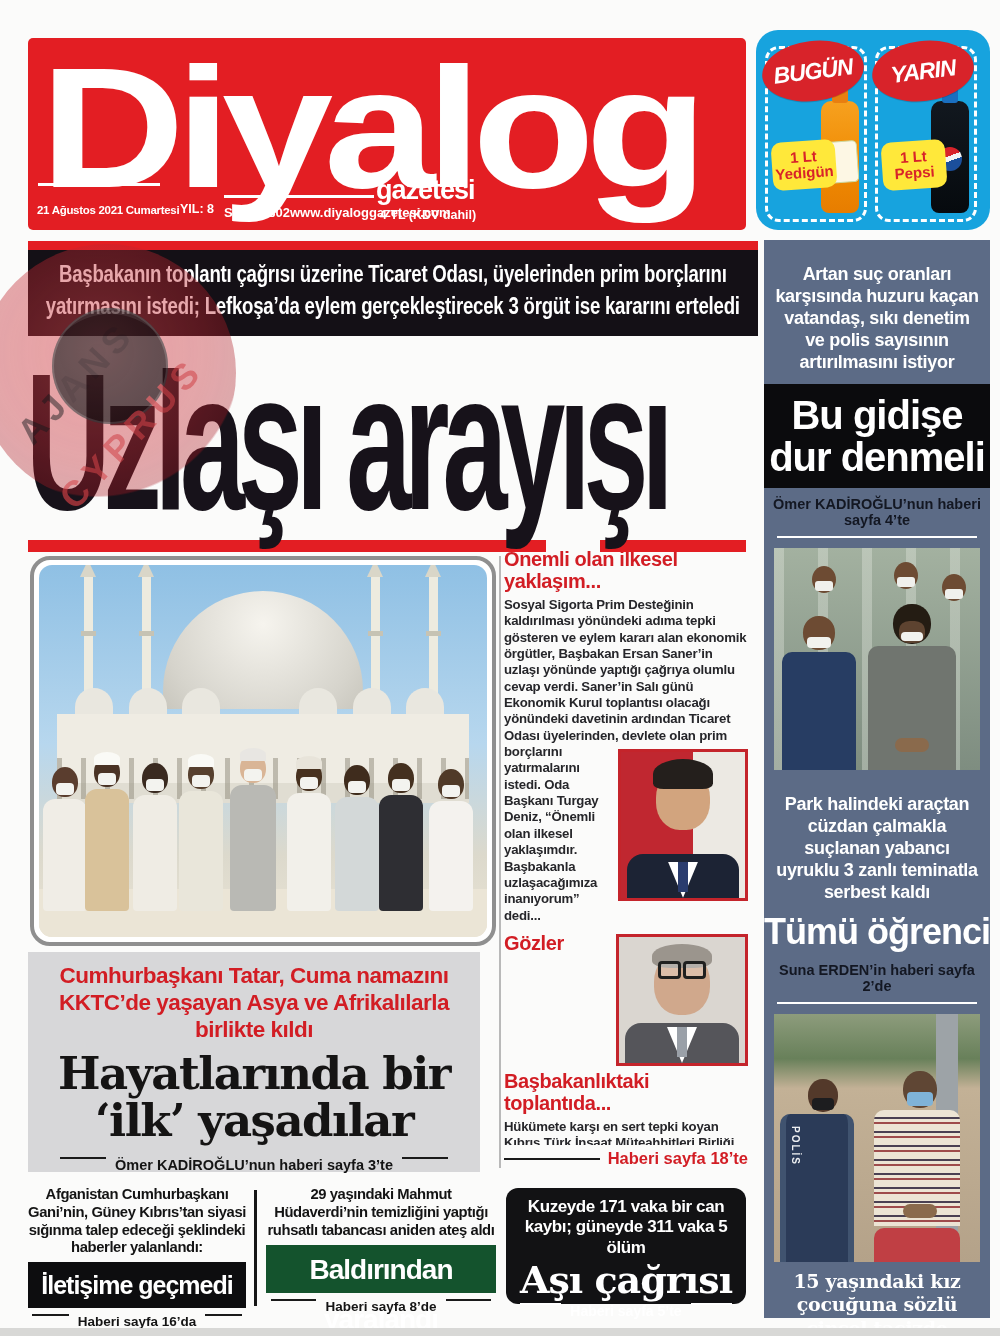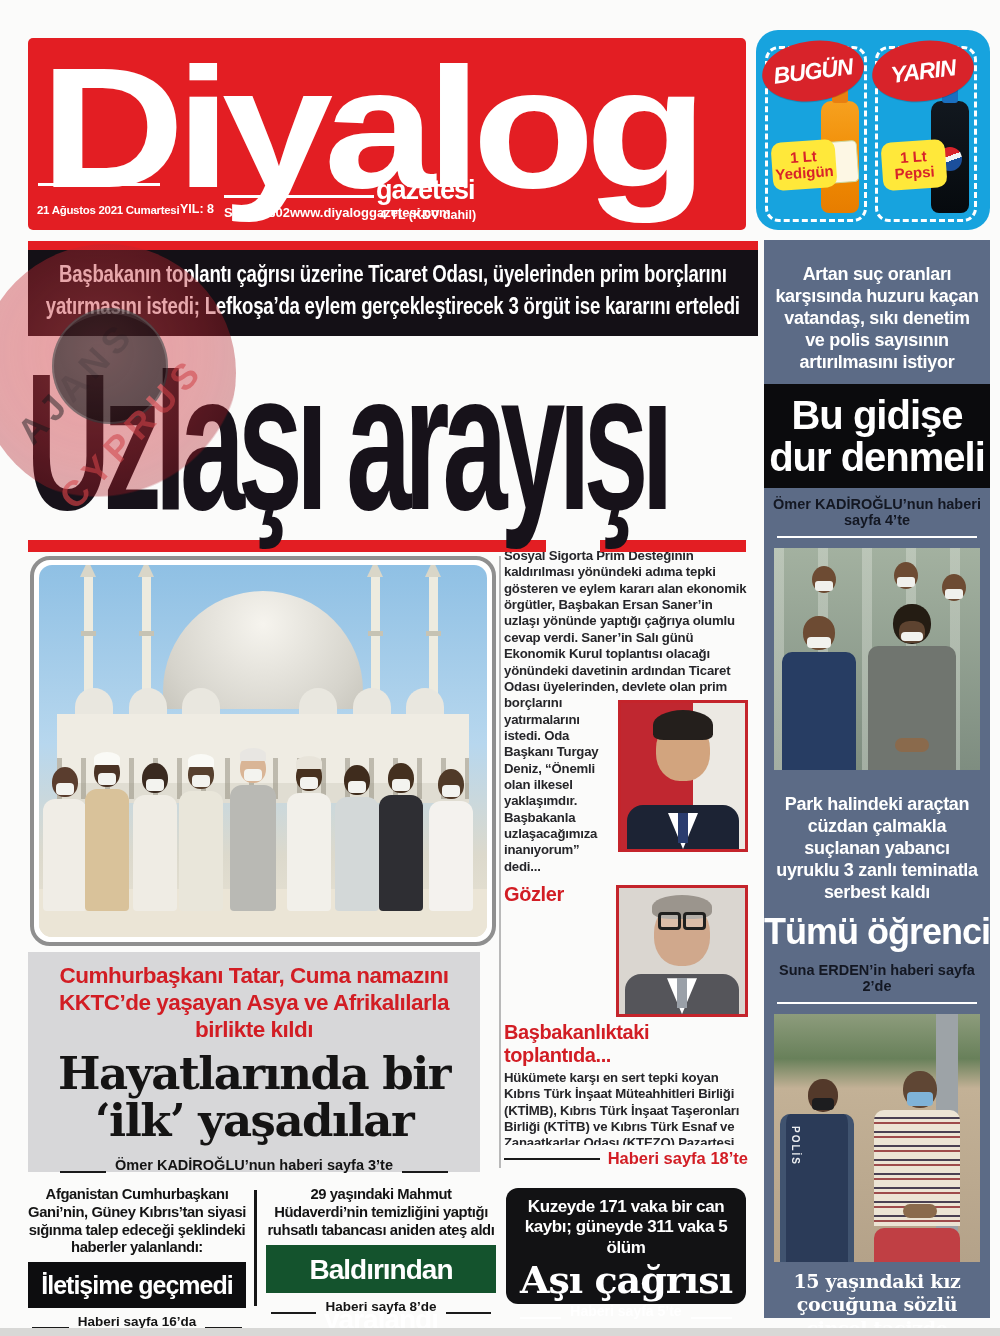--- a/index.html
+++ b/index.html
@@ -73,21 +73,21 @@
   .person{position:absolute;bottom:7%;width:48px;}
   .person .head{position:relative;width:26px;height:30px;border-radius:50% 50% 46% 46%;margin:0 auto;}
   .person .mask{position:absolute;left:4px;right:4px;bottom:2px;height:12px;background:#f3f3ef;border-radius:4px;}
   .person .cap{position:absolute;top:-5px;left:0px;right:0px;height:13px;border-radius:50% 50% 0 0;background:#fafaf6;}
   .person .body{margin-top:2px;border-radius:12px 12px 4px 4px;}
 
   
   .capbox{position:absolute;left:28px;top:952px;width:452px;height:220px;background:#d7d7d9;text-align:center;box-sizing:border-box;padding-top:10px;}
   .cap-kicker{color:#d21d24;font-weight:bold;font-size:22.5px;line-height:1.2;width:440px;margin:0 auto;letter-spacing:-0.5px;}
   .cap-head{font-family:"DejaVu Serif",serif;font-weight:bold;font-size:45px;line-height:1.04;letter-spacing:-1.5px;color:#151414;margin-top:8px;}
-  .rule-line{display:flex;align-items:flex-end;gap:9px;font-weight:bold;}
+  .rule-line{display:flex;align-items:flex-start;gap:9px;font-weight:bold;}
   .cap-byline{width:86%;margin:12px auto 0;font-size:14.5px;color:#141414;}
   .rule-line::before,.rule-line::after{content:"";flex:1;height:2px;background:#1a1a1a;}
   .rule-white::before,.rule-white::after{background:#fff;}
 
   
   .leadcol{position:absolute;left:504px;top:548px;width:244px;height:620px;overflow:hidden;}
   .sec-title{color:#d21d24;font-weight:bold;font-size:20px;line-height:1.12;letter-spacing:-0.4px;margin-bottom:4px;}
   .sec-body{font-size:13.2px;font-weight:bold;line-height:1.24;color:#26262a;letter-spacing:-0.2px;text-align:left;}
   .ph-push{float:right;width:0;height:150px;}
   .portrait{float:right;clear:right;border:3px solid #c4242b;background:#fff;margin:2px 0 4px 7px;position:relative;overflow:hidden;}
@@ -299,20 +299,21 @@
   <div class="capbox">
     <div class="cap-kicker">Cumhurbaşkanı Tatar, Cuma namazını KKTC’de yaşayan Asya ve Afrikalılarla birlikte kıldı</div>
     <div class="cap-head">Hayatlarında bir ‘ilk’ yaşadılar</div>
     <div class="rule-line cap-byline">
         <span>Ömer KADİROĞLU’nun haberi sayfa 3’te</span>
       </div>
   </div>
 
   <div class="leadcol">
     <div>
+      <div class="sec-title">Önemli olan ilkesel yaklaşım...</div>
       <div class="sec-body">
         <div class="ph-push"></div>
         <div class="portrait saner">
           <div class="pface">
               <div class="phair"></div>
             </div>
           <div class="pbody"></div>
             <div class="pshirt"></div>
             <div class="ptie"></div>
         </div>

